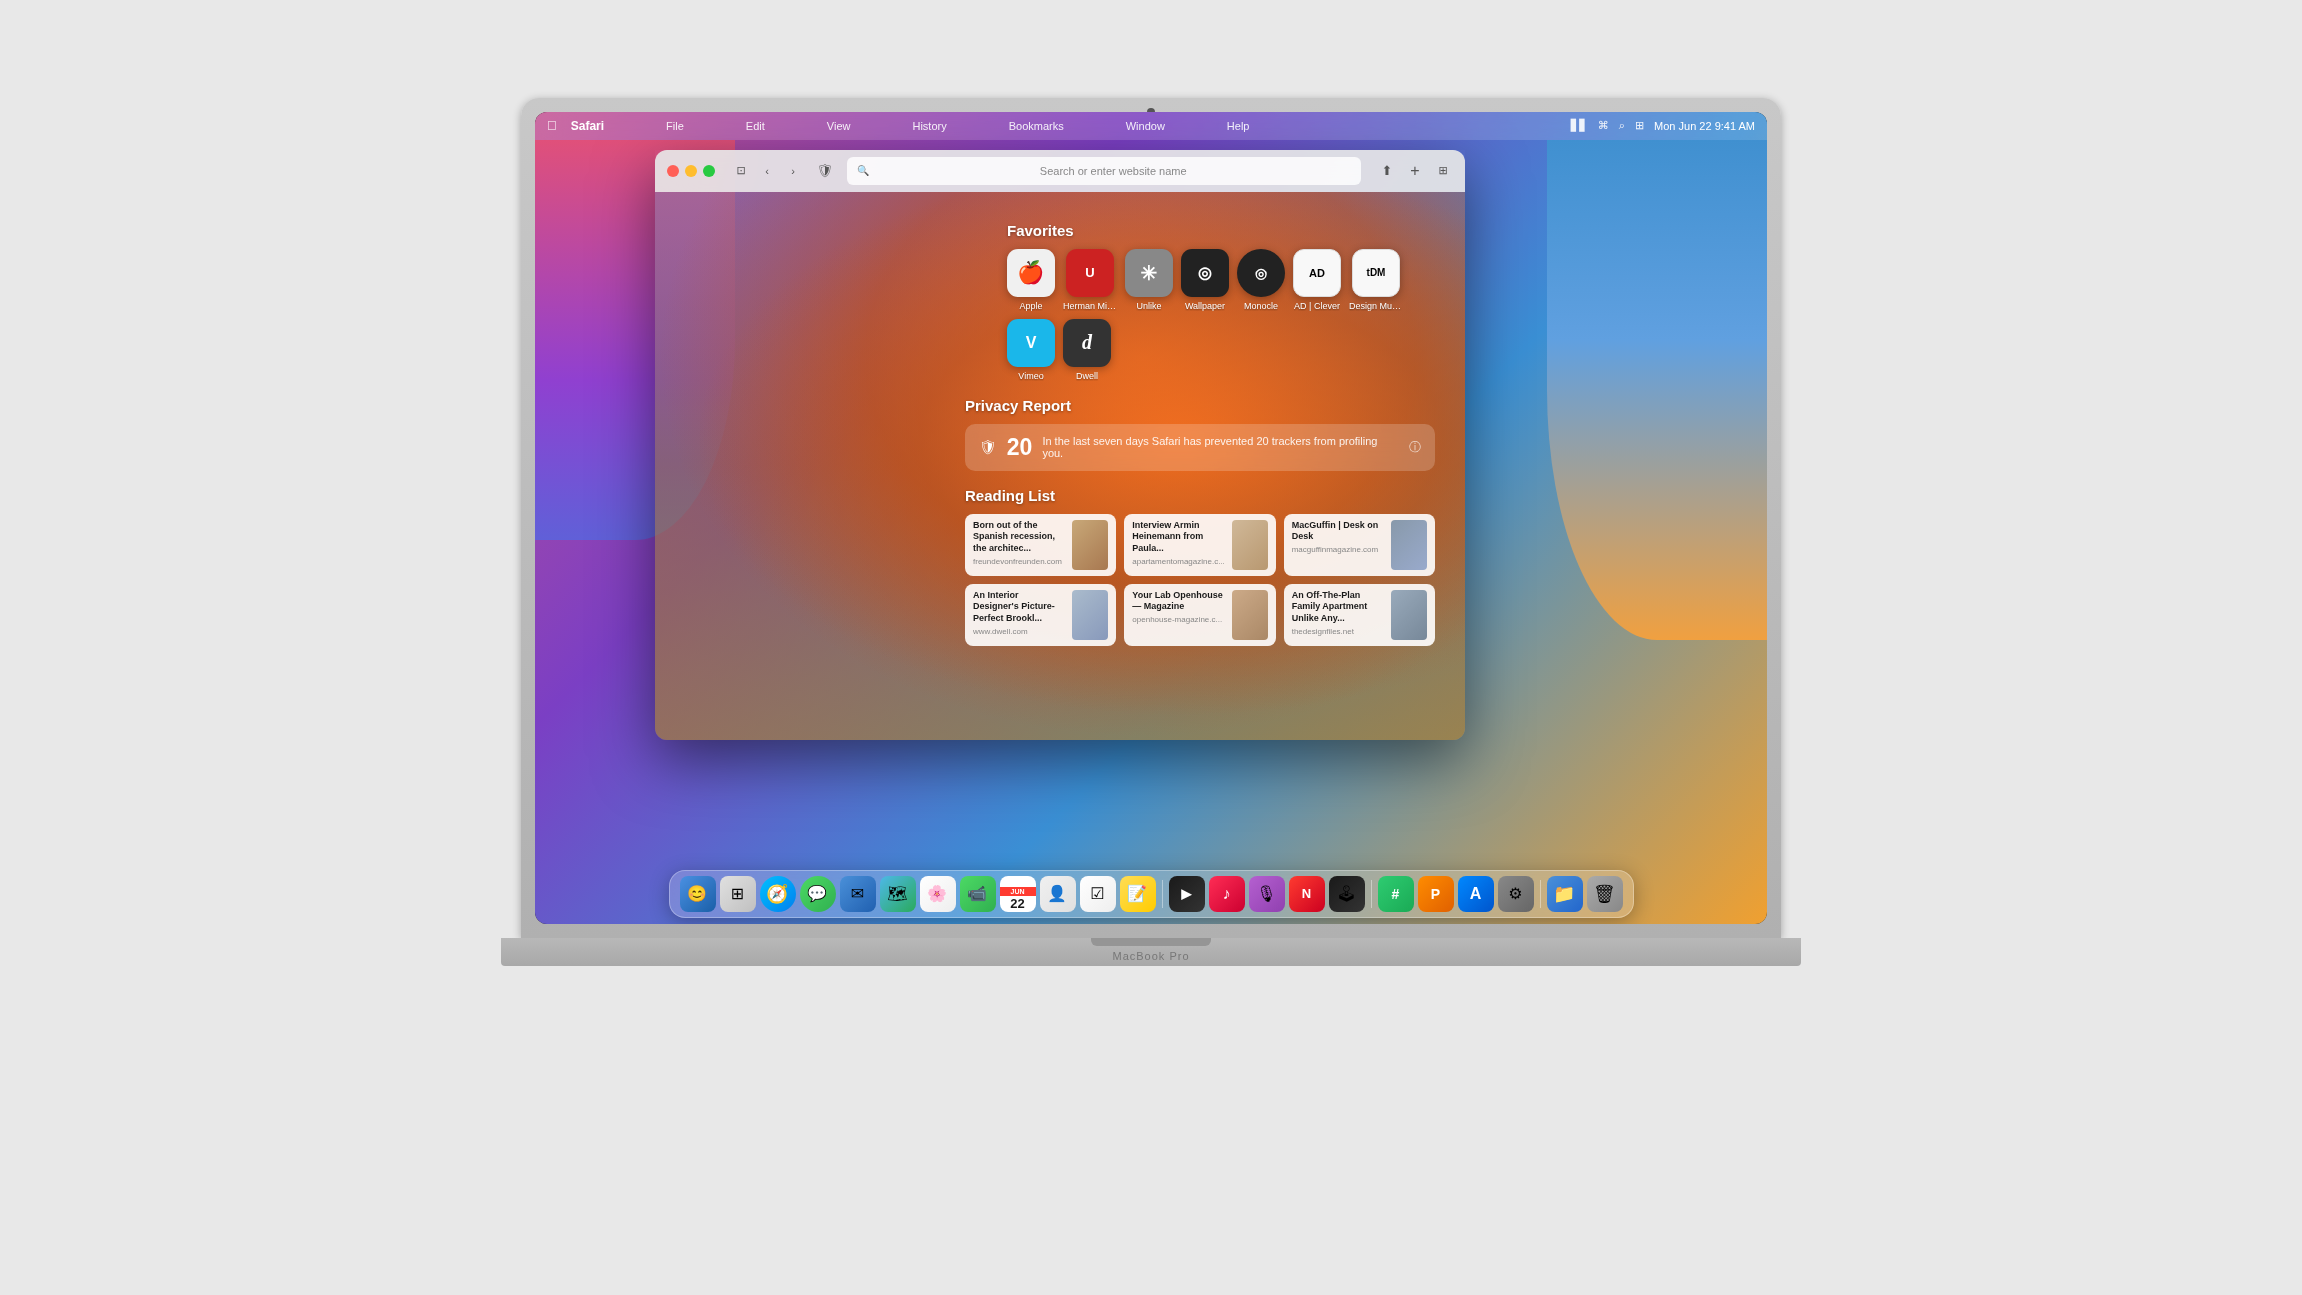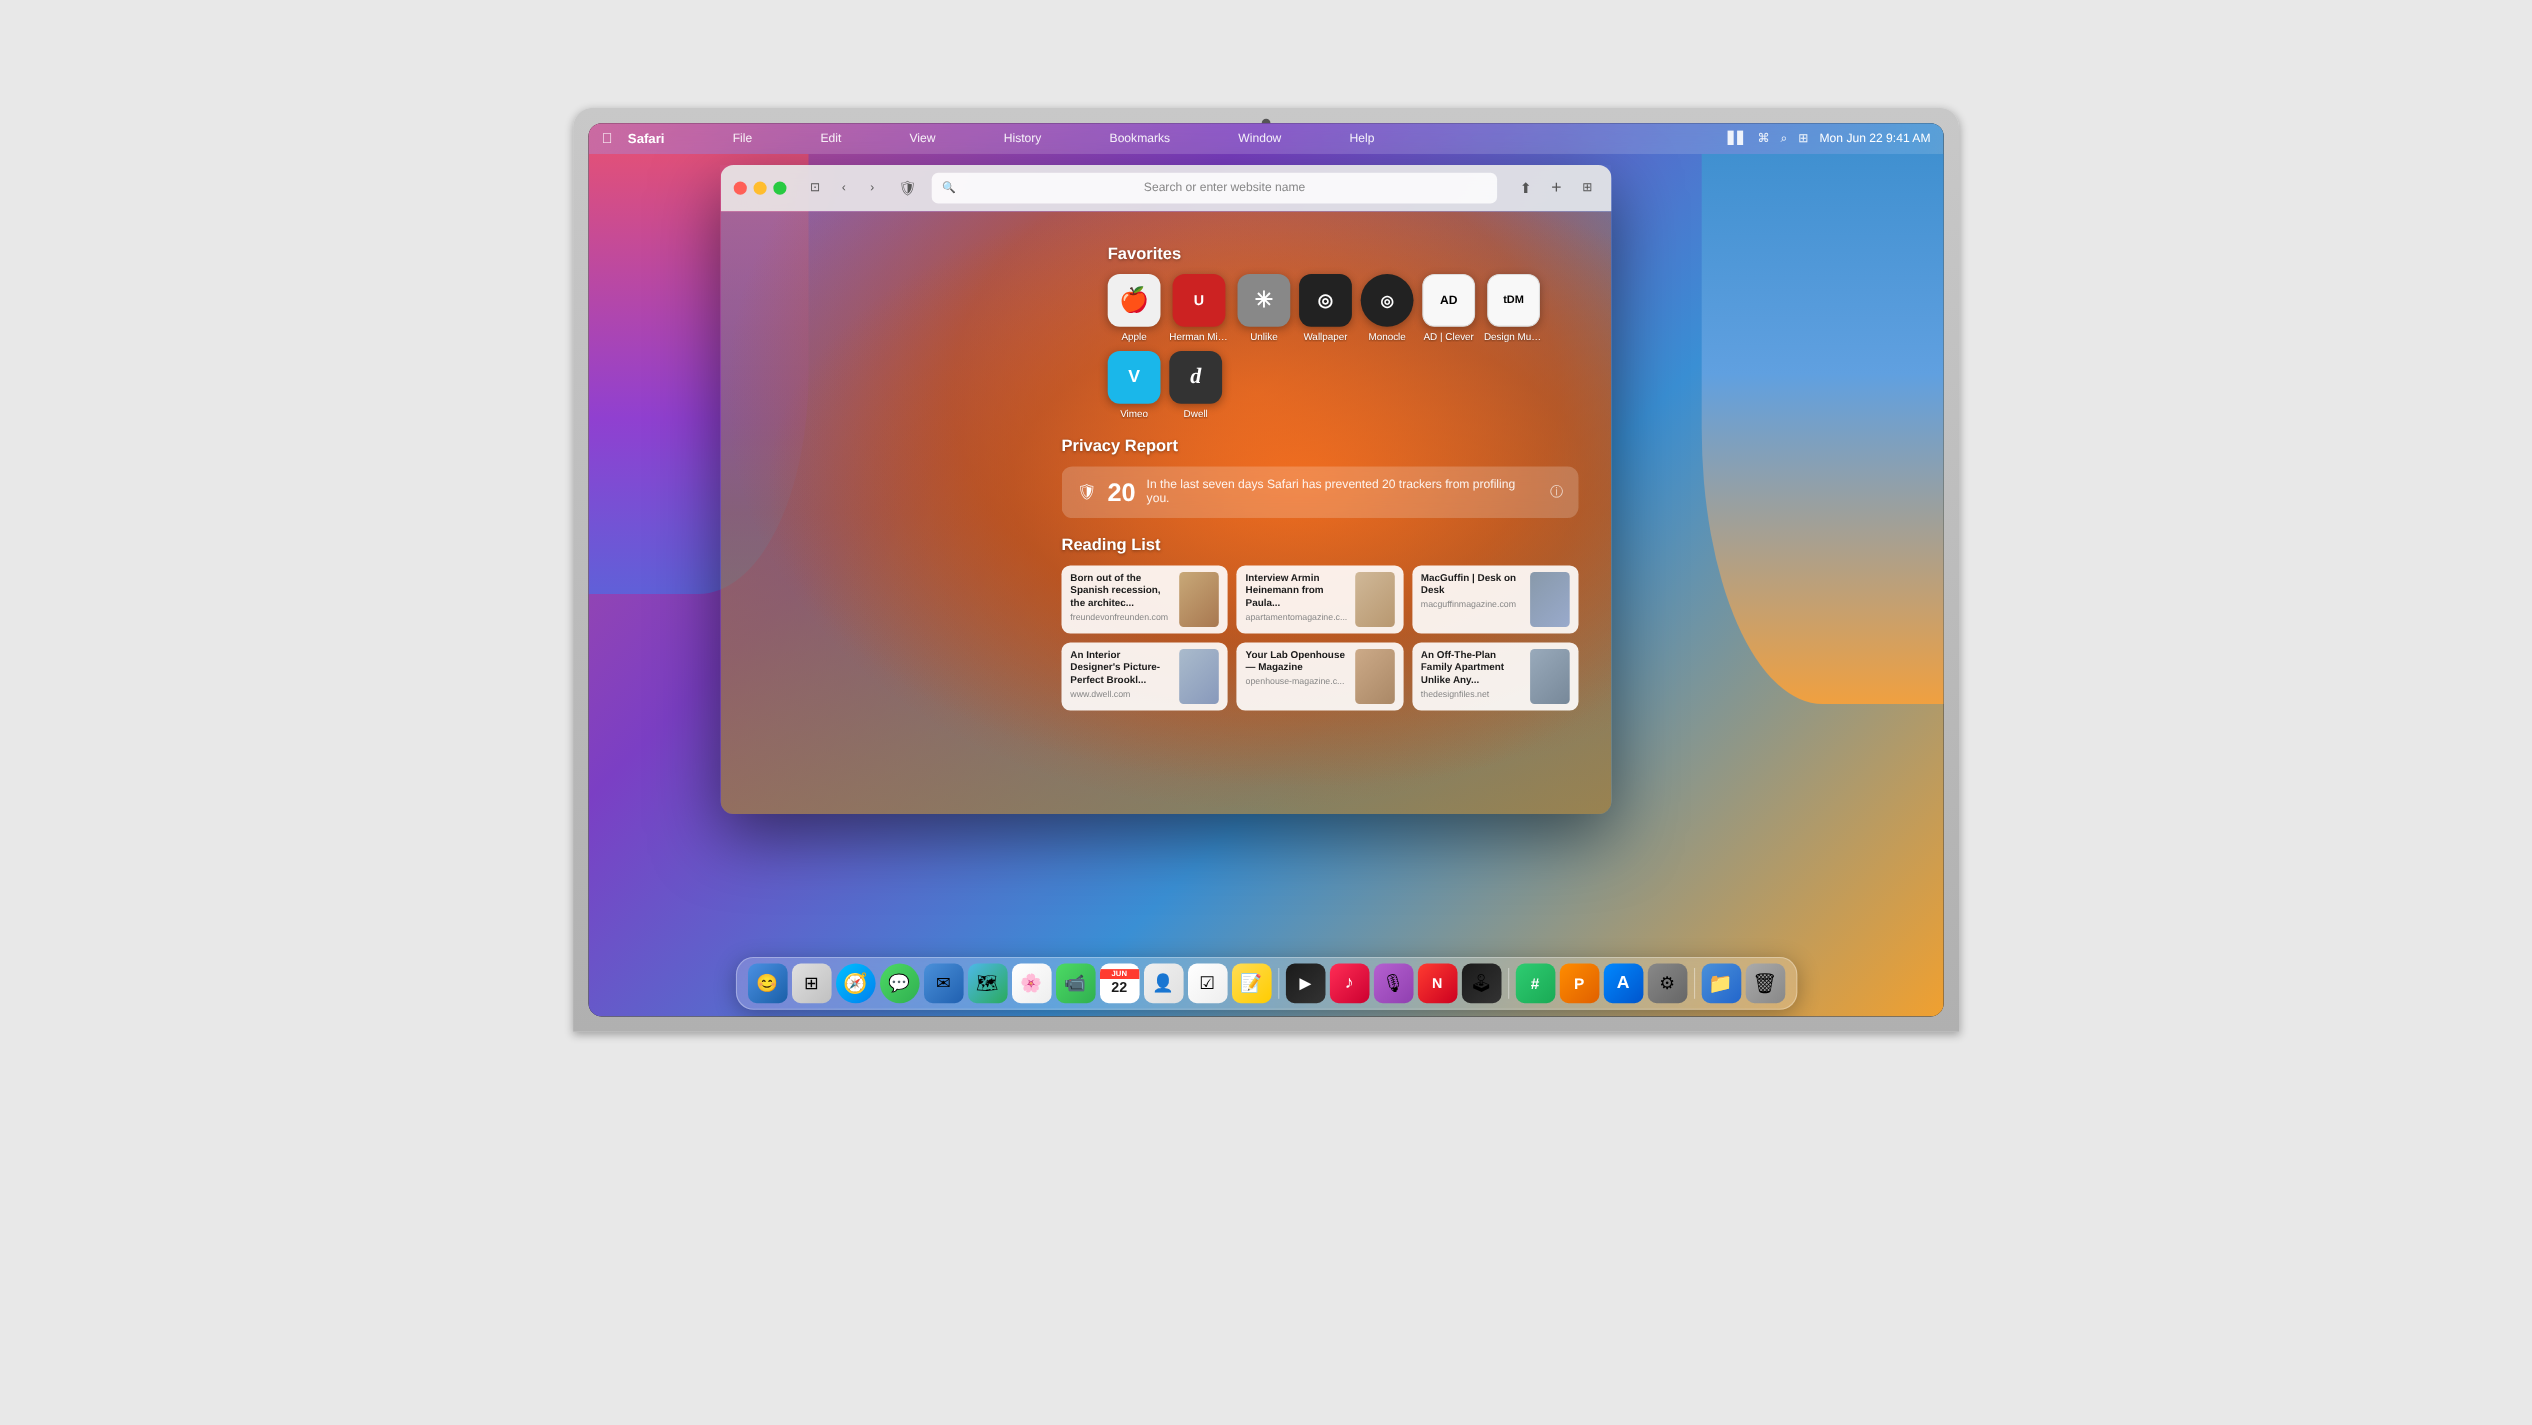--- a/index.html
+++ b/index.html
@@ -753,21 +753,21 @@
               </div>
             </div>
 
             <div class="dock-item">
               <div style="width:36px;height:36px;background:linear-gradient(135deg,#4cd964,#30b050);border-radius:8px;display:flex;align-items:center;justify-content:center;font-size:16px;">
                 📹
               </div>
             </div>
 
             <div class="dock-item">
-              <div style="width:36px;height:36px;background:white;border-radius:8px;display:flex;align-items:center;justify-content:center;overflow:hidden;">
+              <div style="width:36px;height:36px;background:white;border-radius:8px;display:flex;align-items:flex-end;justify-content:center;overflow:hidden;">
                 <div style="width:100%;text-align:center;">
                   <div style="background:#ff3b30;color:white;font-size:7px;font-weight:700;padding:1px 0;">JUN</div>
                   <div style="font-size:13px;font-weight:700;color:#1a1a1a;line-height:1.2;">22</div>
                 </div>
               </div>
             </div>
 
             <div class="dock-item">
               <div style="width:36px;height:36px;background:linear-gradient(135deg,#f0f0f0,#e0e0e0);border-radius:8px;display:flex;align-items:center;justify-content:center;font-size:16px;">
                 👤
@@ -857,14 +857,18 @@
                 🗑
               </div>
             </div>
           </div>
         </div>
 
       </div>
     </div>
   </div>
 
+  <div class="macbook-bottom">
+    <div class="macbook-notch"></div>
+    <span class="macbook-label">MacBook Pro</span>
+  </div>
 
 </div>
 
 </body></html>

